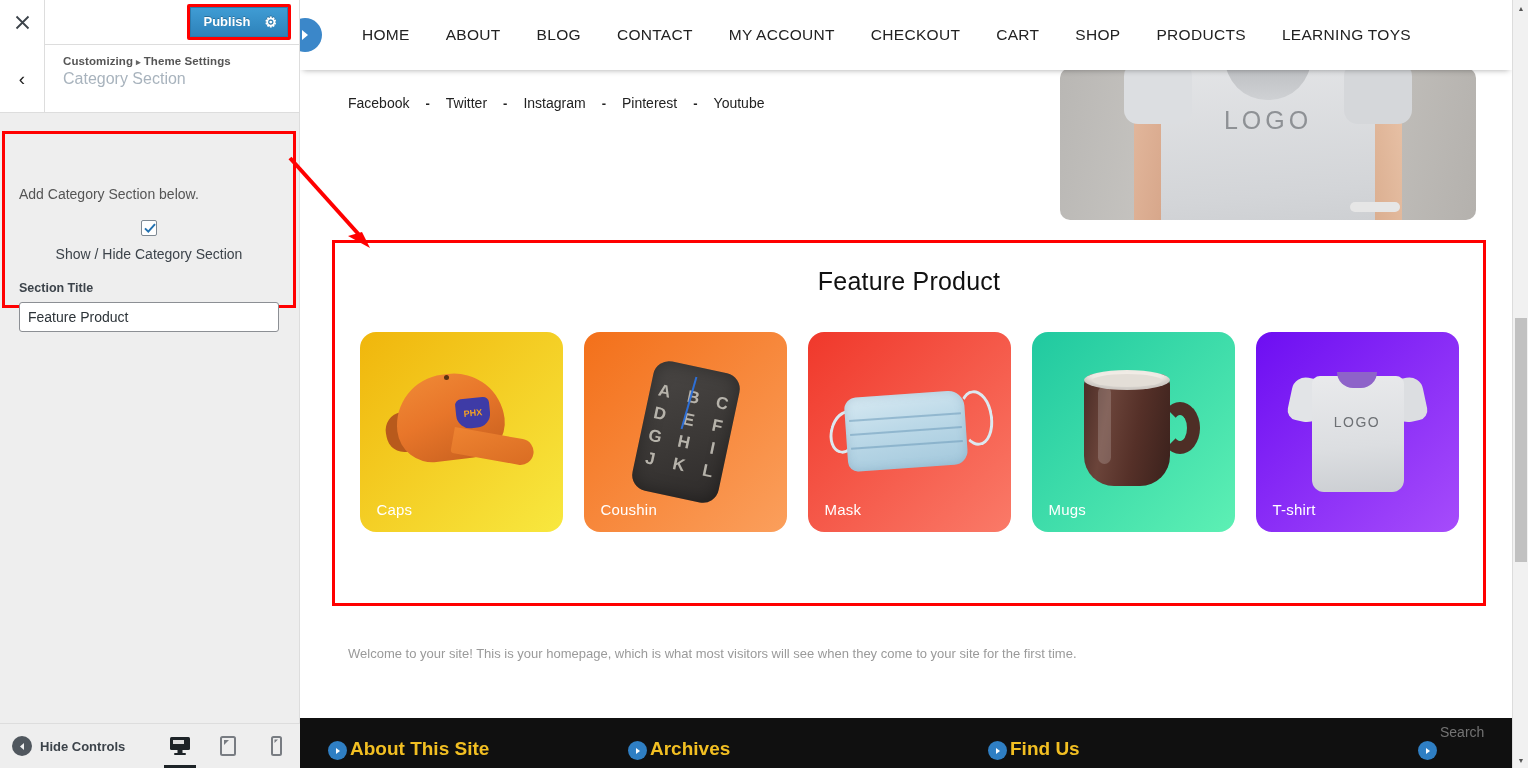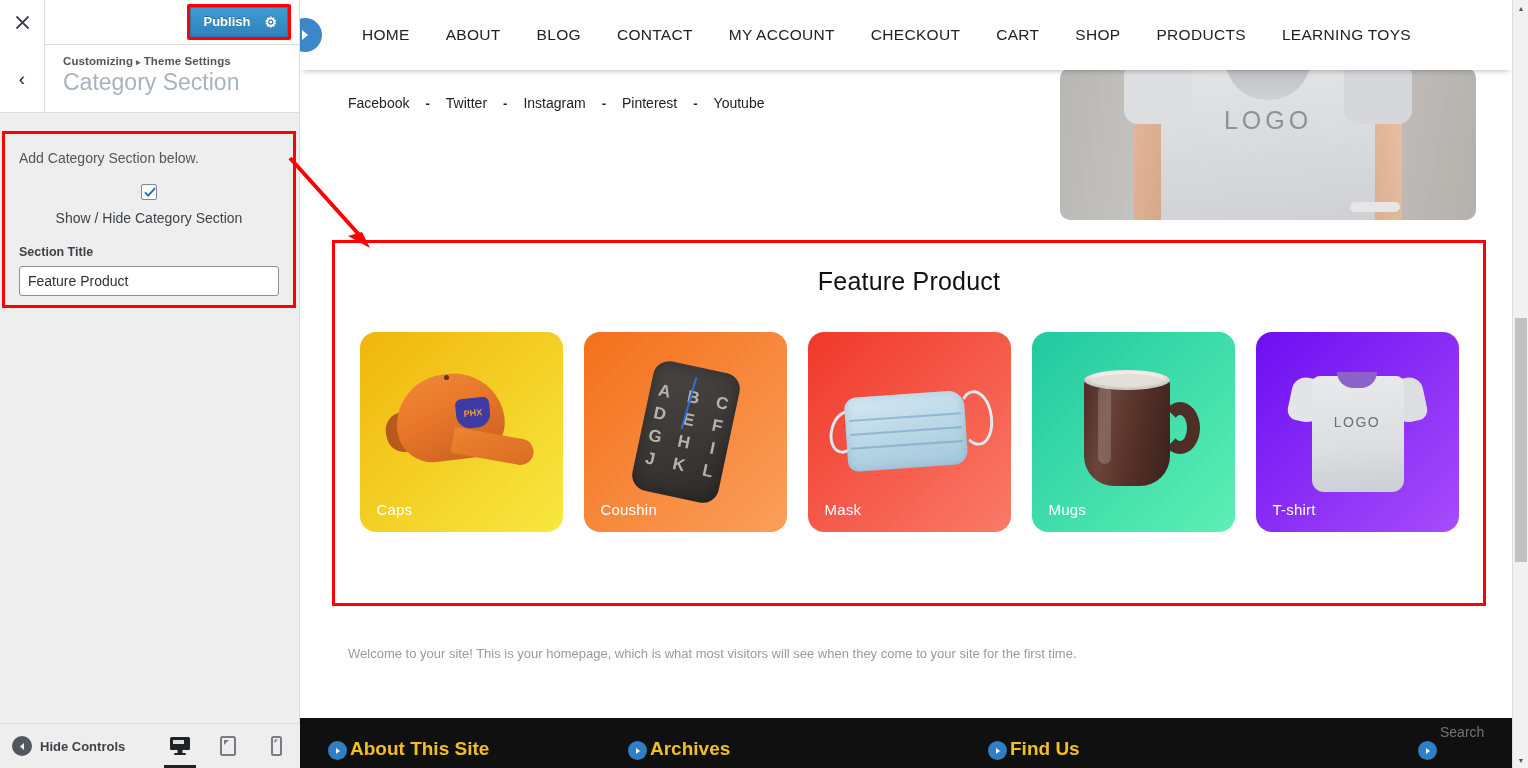--- a/index.html
+++ b/index.html
@@ -46,28 +46,28 @@
   .cz-back {
     width: 45px; min-width: 45px; display: flex; align-items: center; justify-content: center;
     border-right: 1px solid #ddd; color: #222; font-size: 19px; cursor: pointer;
   }
   .cz-titles { padding: 10px 0 0 18px; }
   .cz-crumb {
     font-size: 11.5px; color: #555; font-weight: bold; letter-spacing: .1px;
   }
   .cz-crumb .sep { color: #666; font-size: 9px; margin: 0 3px; }
   .cz-panel-title {
-    font-size: 23px; color: #a8b3bd; font-weight: 400; margin-top: 2px; line-height: 1.2;
+    font-size: 16px; color: #a8b3bd; font-weight: 400; margin-top: 2px; line-height: 1.2;
   }
 
   .cz-section-outline {
     position: absolute; left: 2px; top: 131px; width: 294px; height: 177px;
     border: 3px solid #f00; background: #eee; padding: 16px 14px 0 14px;
   }
-  .cz-desc { font-size: 14px; color: #555; margin-bottom: 18px; }
+  .cz-desc { font-size: 14px; color: #555; margin-bottom: 18px; margin-top: 36px; }
   .cz-check-row { display: flex; align-items: center; gap: 10px; margin-bottom: 19px; flex-direction: column; }
   .cz-checkbox {
     width: 16px; height: 16px; border: 1px solid #7e8993; background: #fff;
     border-radius: 2px; position: relative; cursor: pointer; flex: none;
   }
   .cz-checkbox svg { position: absolute; left: 1px; top: 0px; }
   .cz-check-label { font-size: 14px; color: #3c434a; }
   .cz-field-label { font-size: 12.5px; font-weight: bold; color: #3c434a; margin-bottom: 7px; }
   .cz-input {
     width: 100%; height: 30px; border: 1px solid #8c8f94; border-radius: 3px;

